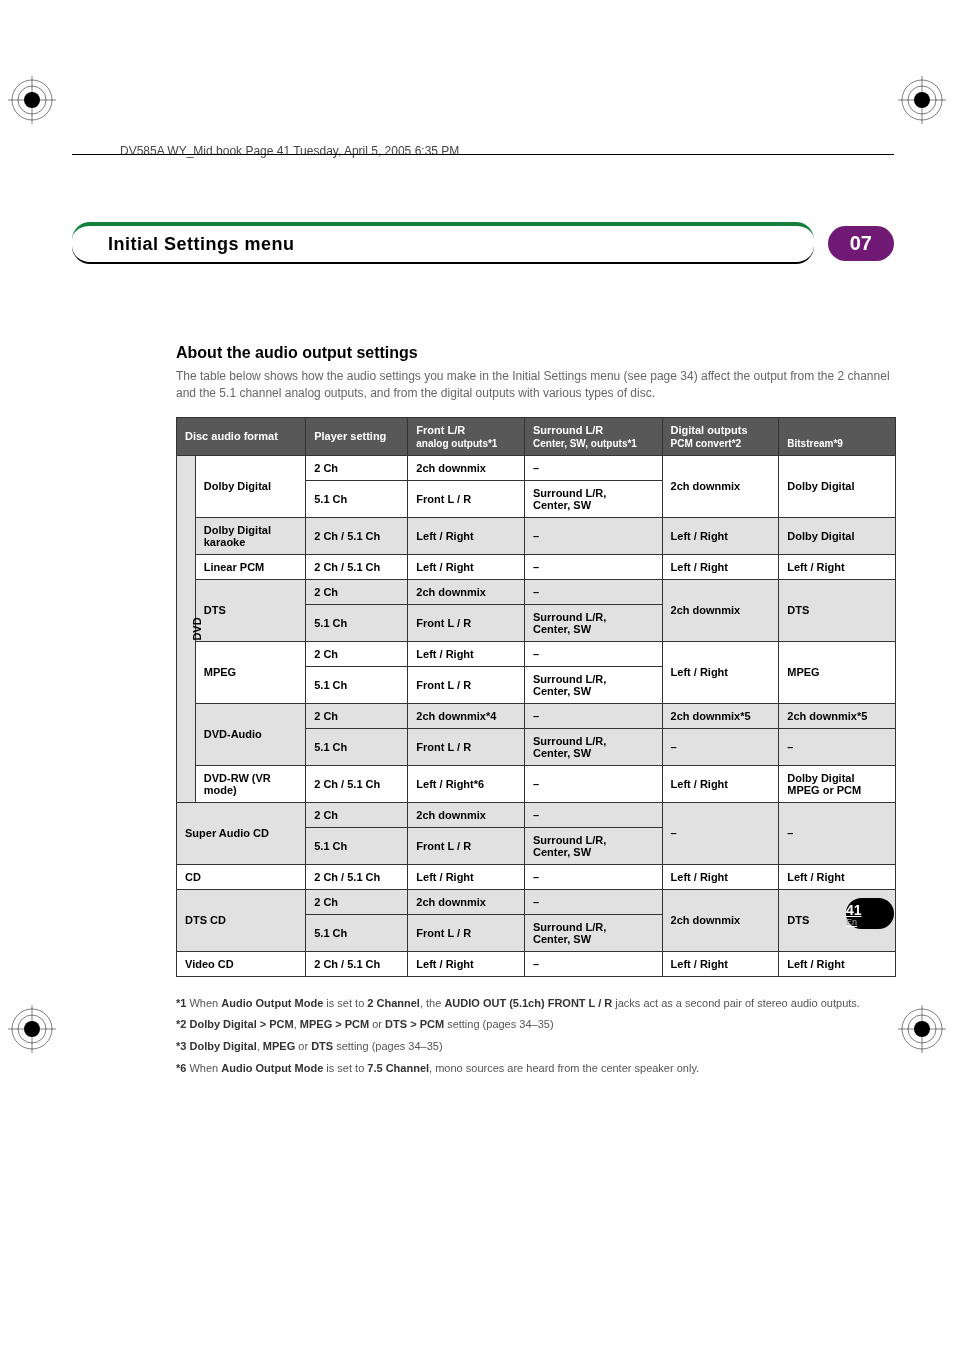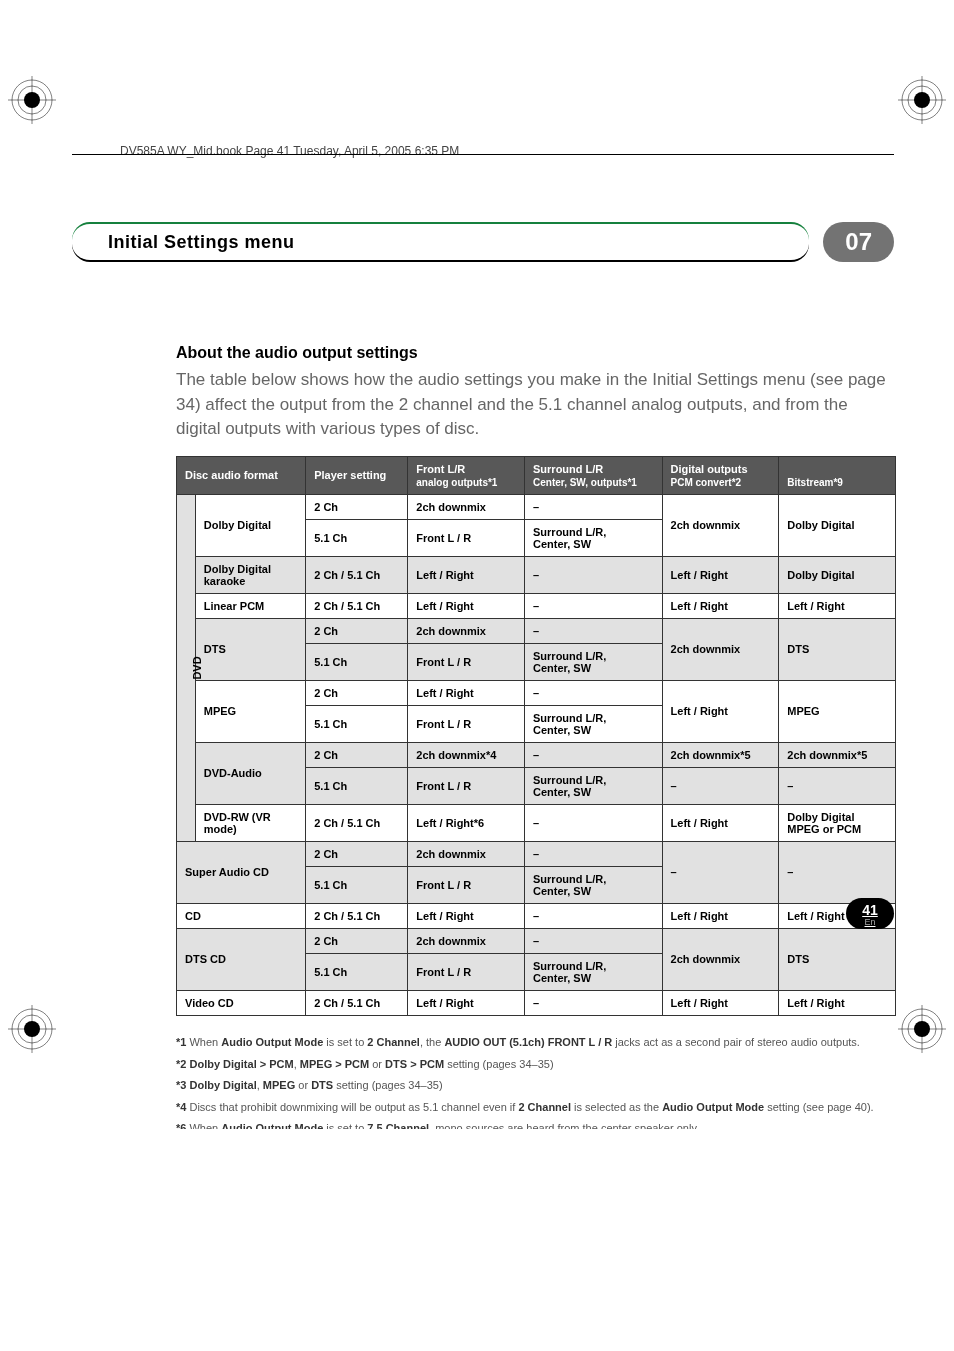--- a/index.html
+++ b/index.html
@@ -42,58 +42,58 @@
   .section-bar {
     position: absolute;
     top: 222px;
     left: 72px;
     right: 60px;
     display: flex;
     align-items: center;
     justify-content: space-between;
   }
   .section-pill {
-    border-top: 2px solid #15803d;
+    border-top: 4px solid #15803d;
     border-bottom: 2px solid #000;
     border-radius: 18px;
     padding: 6px 18px 6px 36px;
     display: flex;
     align-items: center;
     flex: 1;
     height: 24px;
     margin-right: 14px;
   }
   .section-title {
     font-size: 18px;
     font-weight: bold;
     letter-spacing: 0.5px;
   }
   .chapter-badge {
-    background: #737373;
+    background: #701a75;
     color: #fff;
     font-weight: bold;
-    font-size: 24px;
+    font-size: 20px;
     border-radius: 20px;
     padding: 6px 22px;
     display: inline-block;
   }
   .content {
     position: absolute;
     top: 344px;
     left: 176px;
     width: 720px;
   }
   .subhead {
     font-size: 16px;
     font-weight: bold;
     margin-bottom: 6px;
     color: #000;
   }
   .intro {
-    font-size: 17px;
+    font-size: 12px;
     color: #666;
     line-height: 1.45;
     margin-bottom: 14px;
   }
   table.audio {
     border-collapse: collapse;
     width: 720px;
     font-size: 11px;
     table-layout: fixed;
   }
@@ -140,21 +140,20 @@
   .footnotes p { margin: 4px 0; }
   .footnotes b { color: #333; }
   .page-num-badge {
     position: absolute;
     bottom: 200px;
     right: 60px;
     background: #000;
     color: #fff;
     border-radius: 16px;
     width: 48px;
-    text-align: center;
     padding: 4px 0 2px;
     text-decoration: underline;
   }
   .page-num-badge .num { font-weight: bold; font-size: 14px; display:block; }
   .page-num-badge .en { font-size: 9px; color: #aaa; display:block; margin-top: -1px; }
   col.c0 { width: 18px; }
   col.c1 { width: 106px; }
   col.c2 { width: 98px; }
   col.c3 { width: 112px; }
   col.c4 { width: 132px; }
@@ -362,21 +361,20 @@
           <td class="bold">Left / Right</td>
           <td class="bold">Left / Right</td>
         </tr>
       </tbody>
     </table>
 
     <div class="footnotes">
       <p><b><span>*1 </span></b><span>When </span><b><span>Audio Output Mode</span></b><span> is set to </span><b><span>2 Channel</span></b><span>, the </span><b><span>AUDIO OUT (5.1ch) FRONT L / R</span></b><span> jacks act as a second pair of stereo audio outputs.</span></p>
       <p><b><span>*2 </span><span>Dolby Digital &gt; PCM</span></b><span>, </span><b><span>MPEG &gt; PCM</span></b><span> or </span><b><span>DTS &gt; PCM</span></b><span> setting (pages 34–35)</span></p>
       <p><b><span>*3 </span><span>Dolby Digital</span></b><span>, </span><b><span>MPEG</span></b><span> or </span><b><span>DTS</span></b><span> setting (pages 34–35)</span></p>
-      <p><b><span>*4 </span></b><span>Discs that prohibit downmixing will be output as 5.1 channel even if </span><b><span>2 Channel</span></b><span> is selected as the </span><b><span>Audio Output Mode</span></b><span> setting (see page 40).</span></p>
       <p><b><span>*6 </span></b><span>When </span><b><span>Audio Output Mode</span></b><span> is set to </span><b><span>7.5 Channel</span></b><span>, mono sources are heard from the center speaker only.</span></p>
     </div>
   </div>
 
   <div class="page-num-badge">
     <span class="num">41</span>
     <span class="en">En</span>
   </div>
 
 </div>

